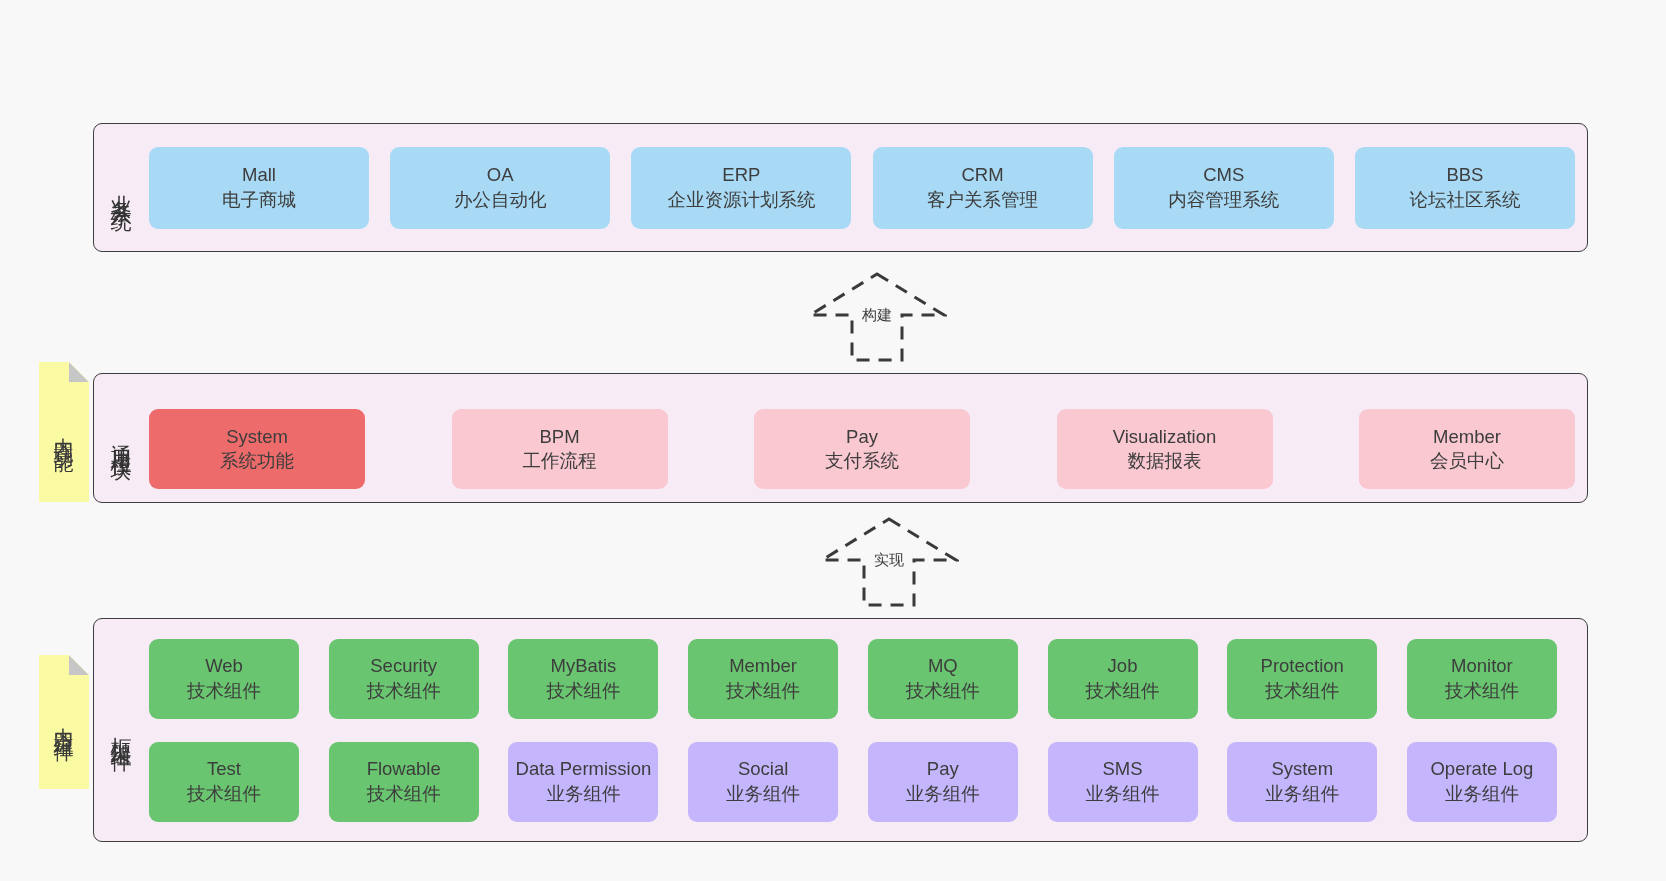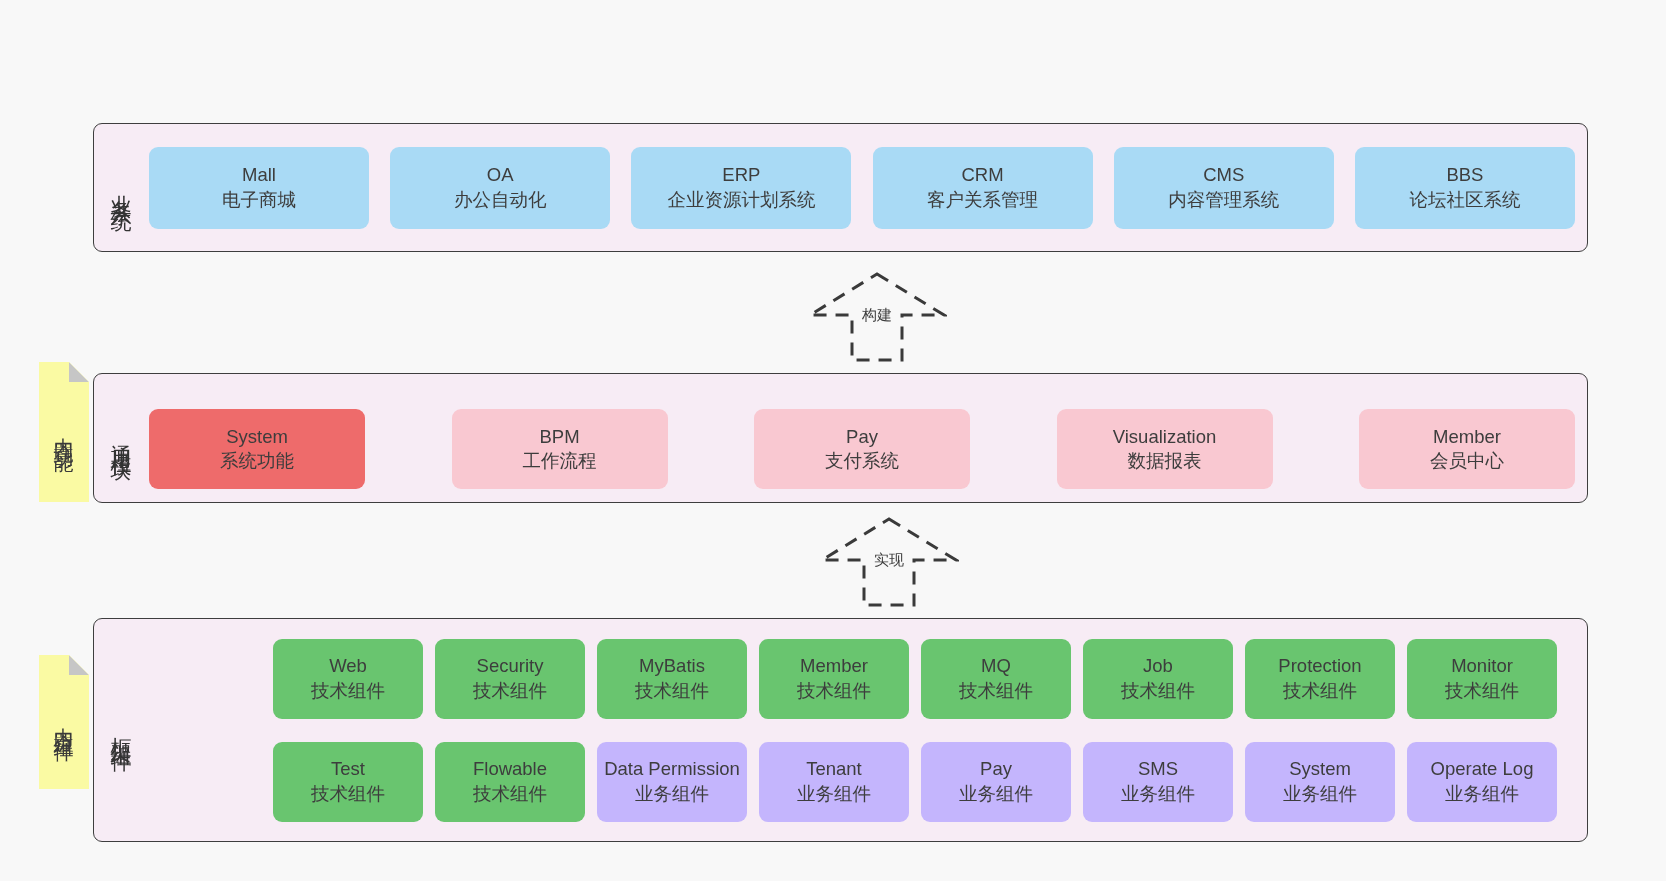--- a/index.html
+++ b/index.html
@@ -53,21 +53,21 @@
   }
   .grid{
     flex:1;
     display:flex;
     flex-direction:column;
     gap:23px;
     padding-right:30px;
   }
   .grid .row{
     display:flex;
-    justify-content:flex-end;
+    justify-content:space-between;
     gap:12px;
   }
   
   .box{
     display:flex;
     flex-direction:column;
     align-items:center;
     justify-content:center;
     text-align:center;
     border-radius:9px;
@@ -264,21 +264,21 @@
         </div>
         <div class="box box-sm green-dark">
           <div>Flowable</div>
           <div>技术组件</div>
         </div>
         <div class="box box-sm green-light">
           <div>Data Permission</div>
           <div>业务组件</div>
         </div>
         <div class="box box-sm green-light">
-          <div>Tenant</div>
+          <div>Social</div>
           <div>业务组件</div>
         </div>
         <div class="box box-sm green-light">
           <div>Pay</div>
           <div>业务组件</div>
         </div>
         <div class="box box-sm green-light">
           <div>SMS</div>
           <div>业务组件</div>
         </div>

